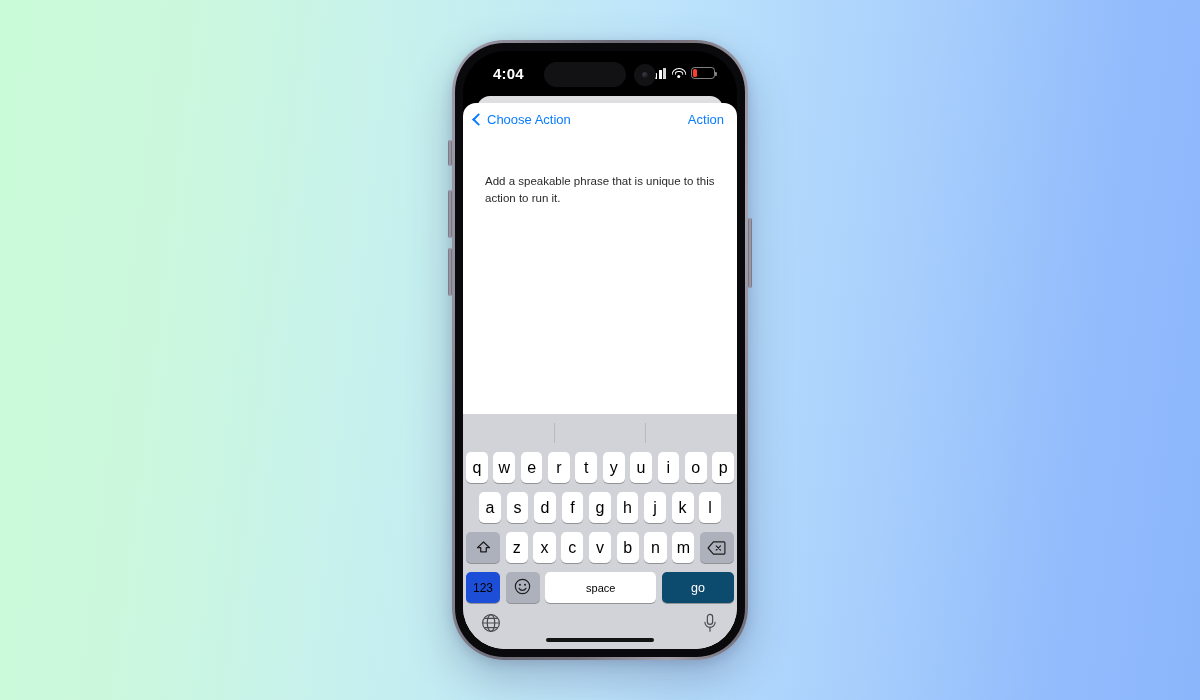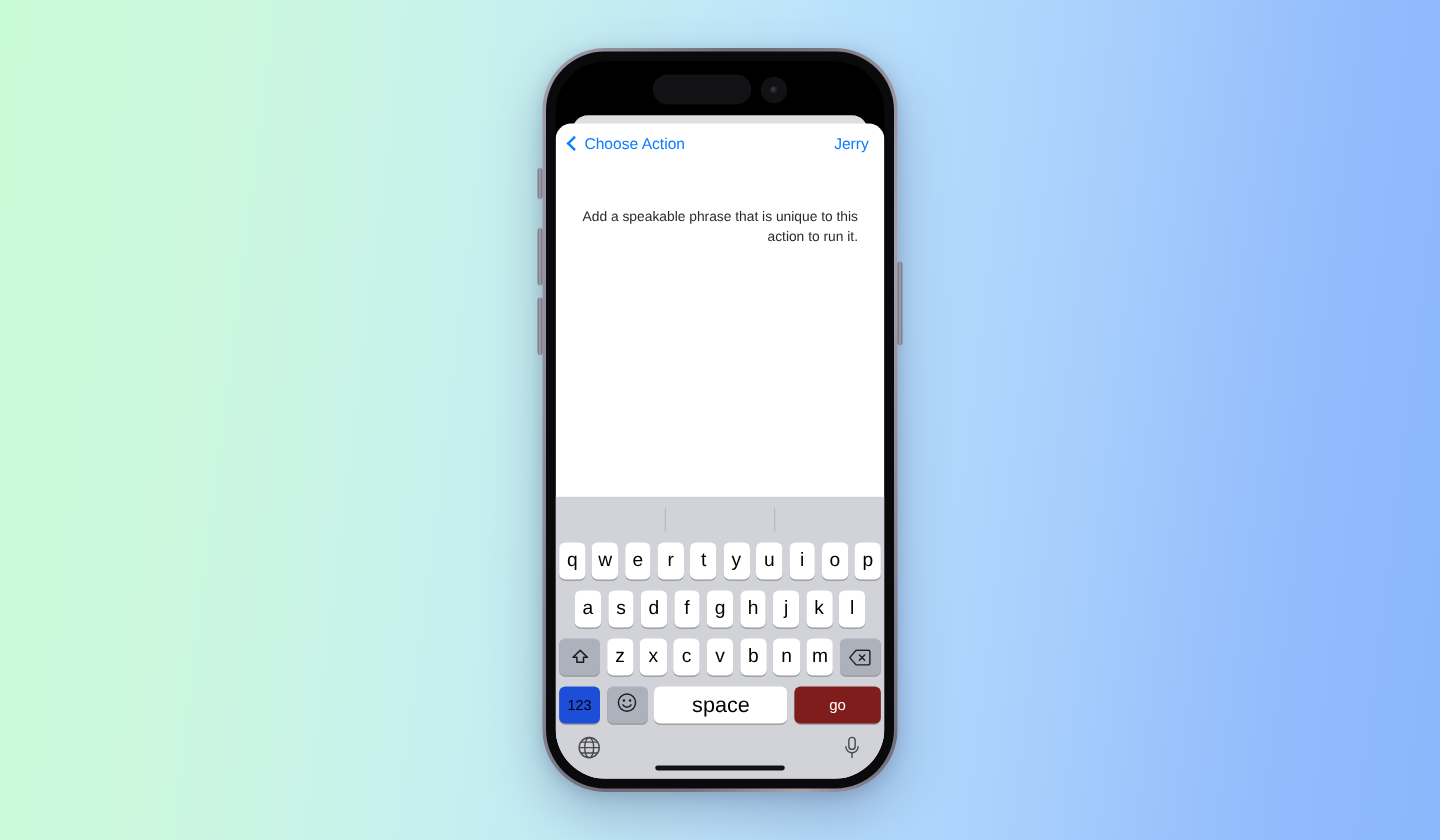--- a/index.html
+++ b/index.html
@@ -117,21 +117,21 @@
     color:#0a7cff; font-size:13px; cursor:pointer;
   }
 
   
   .content { flex:1 1 auto; padding:0 16px; }
   .title {
     text-align:center; font-size:24px; font-weight:bold; color:#000;
     letter-spacing:-.4px; margin-top:42px;
   }
   .subtitle {
-    text-align:right; font-size:11.5px; color:#2a2a2c; line-height:1.5;
+    text-align:left; font-size:11.5px; color:#2a2a2c; line-height:1.5;
     margin-top:34px; padding:0 6px;
   }
   .textfield {
     margin-top:23px; height:40px; background:#ededef; border-radius:10px;
     display:flex; align-items:center; justify-content:center; cursor:text;
   }
   .tf-val { font-size:12.5px; color:#1c1c1e; }
   .caret { display:inline-block; width:1.6px; height:17px; background:#0a7cff;
     margin-left:4px; vertical-align:-3px; }
 
@@ -151,22 +151,22 @@
     background:#fff; border-radius:5px; height:31px; flex:1 1 0;
     display:flex; align-items:center; justify-content:center;
     font-size:16px; color:#000; cursor:pointer;
     box-shadow:0 1px 0 rgba(0,0,0,.30);
     font-family:"Liberation Sans", sans-serif;
   }
   .key.wide { flex:0 0 34px; background:#adb1bb; }
   .krow.r4 { margin-bottom:6px; padding:0 3px; gap:5.6px; }
   .key.k123 { flex:0 0 34px; font-size:12px; background:#1d4ed8; }
   .key.kemoji { flex:0 0 34px; background:#adb1bb; font-size:15px; }
-  .key.kspace { flex:1 1 auto; font-size:18px; }
-  .key.kgo { flex:0 0 72px; background:#7f1d1d; color:#fff; font-size:12.5px; }
+  .key.kspace { flex:1 1 auto; font-size:11px; }
+  .key.kgo { flex:0 0 72px; background:#0c4a6e; color:#fff; font-size:12.5px; }
 
   .shift-ico { width:15px; height:15px; position:relative; }
   .shift-ico svg { display:block; }
   .bksp-ico svg { display:block; }
 
   .kbbottom { height:38px; display:flex; align-items:center;
      justify-content:space-between; padding:0 18px 6px; }
   .globe-ico, .mic-ico { cursor:pointer; }
 
   .home-ind {
@@ -181,38 +181,57 @@
 
 <div class="phone">
   <div class="btn-side btn-silent"></div>
   <div class="btn-side btn-volup"></div>
   <div class="btn-side btn-voldn"></div>
   <div class="btn-side btn-power"></div>
 
   <div class="phone-inner">
     <div class="screen">
 
+      <div class="statusbar">
+        <div class="sb-time">4:04</div>
+        <div class="sb-right">
+          <span class="ico-cell">
+              <i></i>
+              <i></i>
+              <i></i>
+              <i></i>
+            </span>
+          <span class="ico-wifi">
+              <span></span>
+              <span></span>
+              <span></span>
+            </span>
+          <span class="ico-batt">
+              <b></b>
+            </span>
+        </div>
+      </div>
 
       <div class="island-wrap">
         <div class="island"></div>
         <div class="island-cam">
             <u></u>
           </div>
       </div>
 
       <div class="sheet-behind"></div>
 
       <div class="sheet">
 
         <div class="navbar">
           <div class="nav-back">
             <span class="chev"></span>
             <span>Choose Action</span>
           </div>
-          <div class="nav-cancel">Jerry</div>
+          <div class="nav-cancel">Action</div>
         </div>
 
         <div class="content">
           <div class="subtitle">Add a speakable phrase that is unique to this action to run it.</div>
         </div>
 
         <div class="keyboard">
 
           <div class="predict">
             <span class="sep s1"></span>

